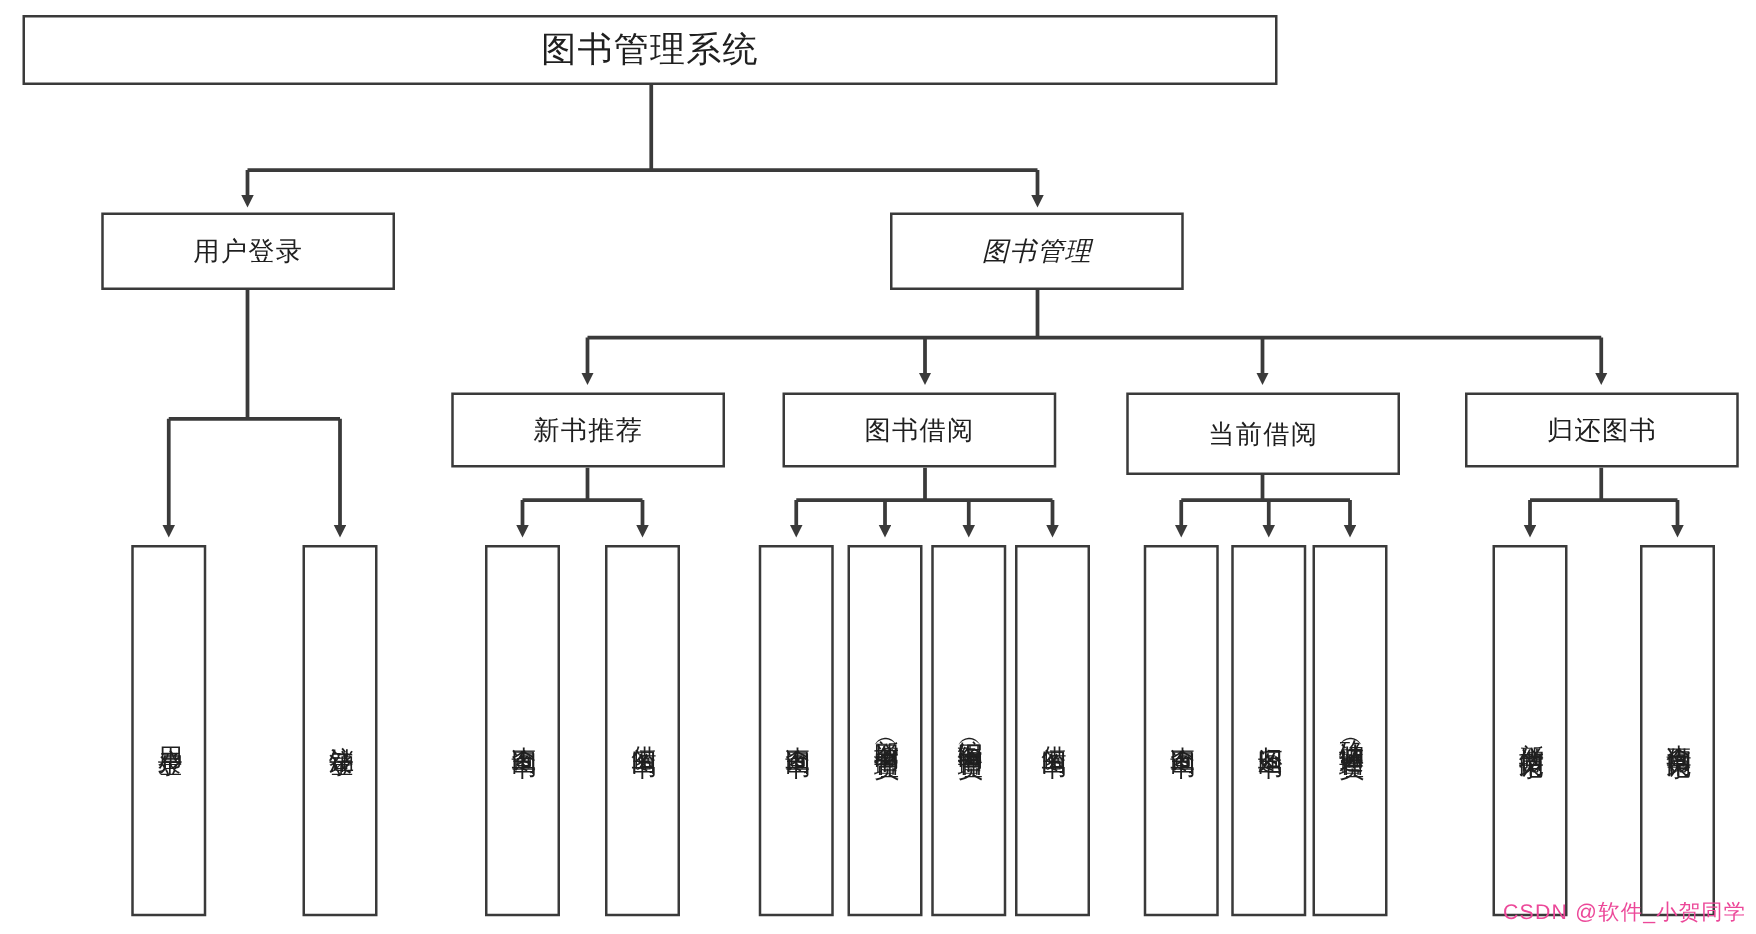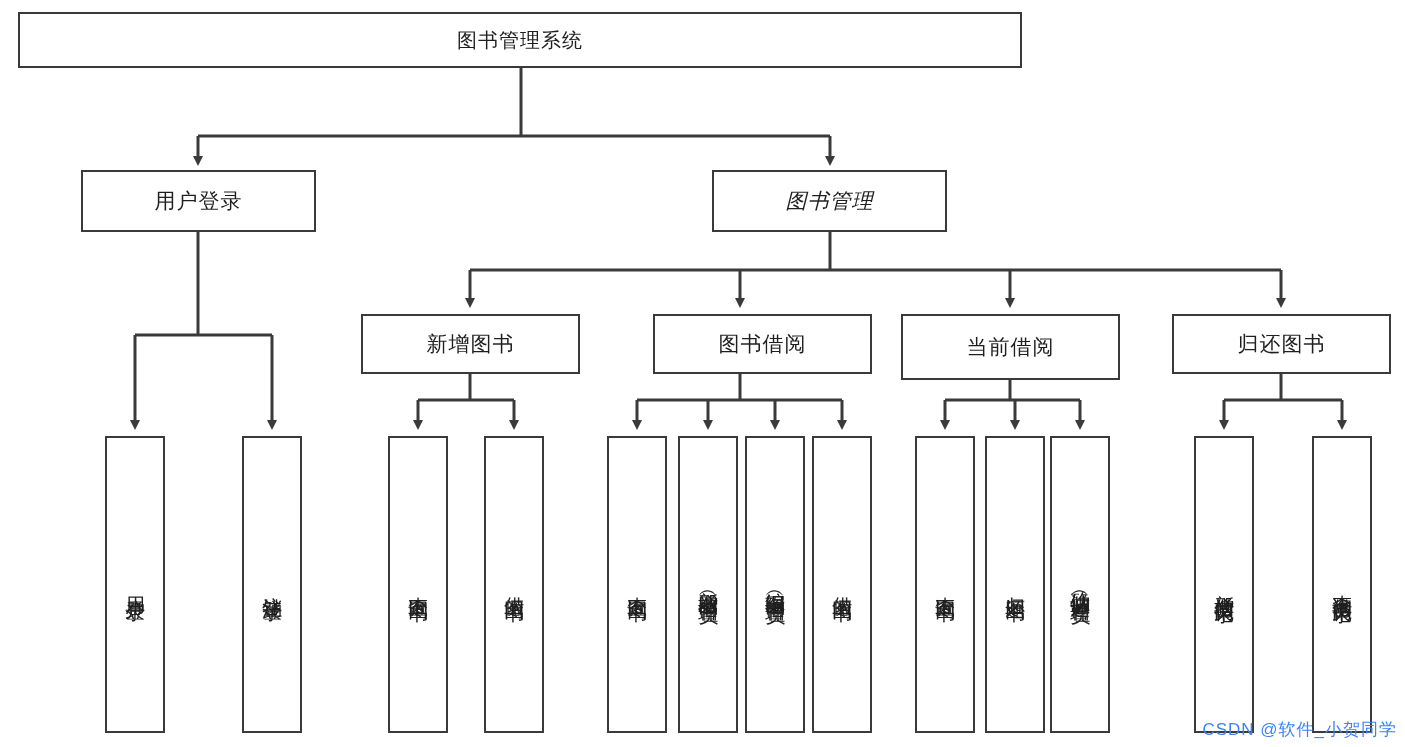--- a/index.html
+++ b/index.html
@@ -16,40 +16,40 @@
     position:absolute;
     box-sizing:border-box;
     background:#ffffff;
     border:2px solid #3a3a3a;
     display:flex;
     align-items:center;
     justify-content:center;
     color:#1f1f1f;
   }
   .node.h{ font-size:21px; letter-spacing:1px; }
-  .node.root{ font-size:20px; }
+  .node.root{ font-size:28px; }
   .node.v{
     font-size:20px;
     letter-spacing:2px;
     padding:10px 0;
     align-items:center;
   }
   .node.v .vtext{
     writing-mode:vertical-rl;
     text-orientation:upright;
     line-height:1.18;
     white-space:nowrap;
     text-align:center;
   }
   .watermark{
     position:absolute;
     right:8px;
     bottom:6px;
     font-size:17px;
-    color:#3b82f6;
+    color:#ec4899;
     letter-spacing:1px;
     white-space:nowrap;
   }
 </style>
 </head>
 <body>
 
 <div id="canvas">
 
   <svg id="wires" viewBox="0 0 1405 747">
@@ -107,23 +107,23 @@
   </div>
 
   <div class="node h" style="left:81px;top:170px;width:235px;height:62px;">
     <span>用户登录</span>
   </div>
   <div class="node h" style="left:712px;top:170px;width:235px;height:62px;font-style:italic;">
     <span>图书管理</span>
   </div>
 
   <div class="node h" style="left:361px;top:314px;width:219px;height:60px;">
-    <span>新增图书</span>
+    <span>新书推荐</span>
   </div>
-  <div class="node h" style="left:653px;top:314px;width:219px;height:60px;">
+  <div class="node h" style="left:626px;top:314px;width:219px;height:60px;">
     <span>图书借阅</span>
   </div>
   <div class="node h" style="left:901px;top:314px;width:219px;height:66px;">
     <span>当前借阅</span>
   </div>
   <div class="node h" style="left:1172px;top:314px;width:219px;height:60px;">
     <span>归还图书</span>
   </div>
 
   <div class="node v" style="left:105px;top:436px;width:60px;height:297px;">

